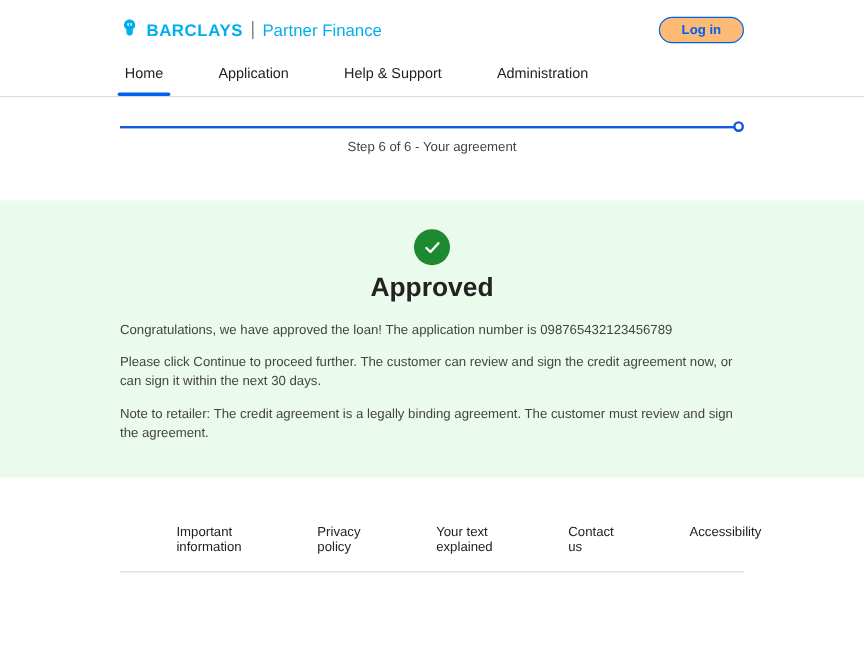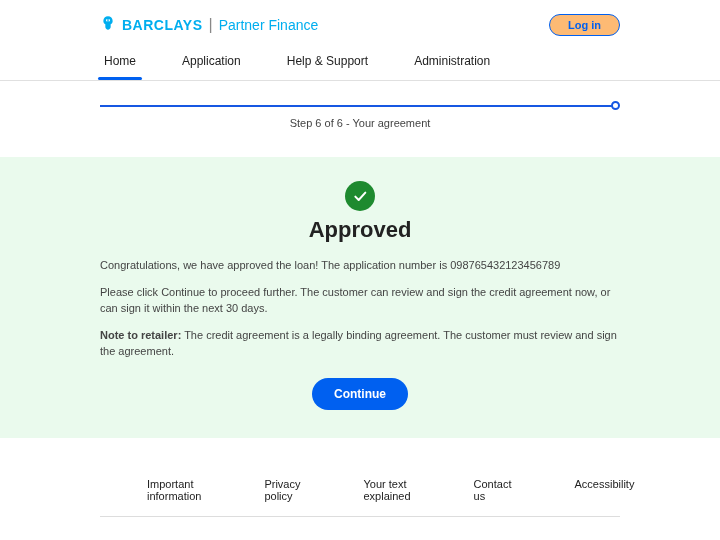--- a/index.html
+++ b/index.html
@@ -20,30 +20,30 @@
     .nav-item.active::after { content: ""; position: absolute; left: -2px; right: -2px; bottom: 0; height: 3px; background: #0060f0; border-radius: 2px; }
     
     .main { padding: 0 100px; }
     
     .progress-wrap { padding: 22px 0 10px 0; }
     .progress-bar { position: relative; height: 6px; }
     .progress-line { position: absolute; top: 2px; left: 0; right: 4px; height: 2px; background: #1657e2; }
     .progress-dot { position: absolute; right: 0; top: -2px; width: 9px; height: 9px; border: 2px solid #1657e2; border-radius: 50%; background: #fff; }
     .progress-label { text-align: center; font-size: 11px; color: #444; margin-top: 8px; }
     
-    .approved-panel { background: #eafaed; margin: 18px -100px 0 -100px; padding: 24px 100px 28px 100px; }
+    .approved-panel { background: #eafaed; margin: 28px -100px 0 -100px; padding: 24px 100px 28px 100px; }
     .approved-center { text-align: center; }
     .check-circle { display: inline-flex; align-items: center; justify-content: center; width: 30px; height: 30px; border-radius: 50%; background: #1e8a2f; }
     .check-circle svg { width: 16px; height: 16px; }
     .approved-title { font-size: 22px; font-weight: 700; color: #222; margin-top: 6px; }
     .msg { font-size: 11px; color: #444; margin-top: 14px; line-height: 1.5; }
     .msg .appnum { font-weight: 400; }
     .msg2 { font-size: 11px; color: #444; margin-top: 10px; line-height: 1.5; }
     .note { font-size: 11px; color: #444; margin-top: 10px; line-height: 1.5; }
-    .note-label { font-weight: 700; }
+    .note-label { font-weight: 400; }
     .continue-wrap { text-align: center; margin-top: 18px; }
     .continue-btn { background: #0060f0; color: #fff; border: none; padding: 9px 22px; border-radius: 18px; font-size: 12px; font-weight: 600; cursor: pointer; }
     
     .footer { padding: 40px 100px 30px 100px; }
     .footer-links { display: flex; gap: 16px; border-bottom: 1px solid #ddd; padding-bottom: 14px; }
     .footer-link { font-size: 11px; color: #222; cursor: pointer; margin-left: 47px; }
     .footer-text { font-size: 11px; color: #555; margin-top: 16px; }
   </style>
 </head>
 <body>
@@ -89,23 +89,20 @@
         </span>
         <div class="approved-title">Approved</div>
       </div>
       <div class="msg">
         <span>Congratulations, we have approved the loan! The application number is </span><span class="appnum">098765432123456789</span>
       </div>
       <div class="msg2">Please click Continue to proceed further. The customer can review and sign the credit agreement now, or can sign it within the next 30 days.</div>
       <div class="note">
         <span class="note-label">Note to retailer:</span><span> The credit agreement is a legally binding agreement. The customer must review and sign the agreement.</span>
       </div>
-      <div class="continue-wrap">
-        <button class="continue-btn">Continue</button>
-      </div>
     </div>
   </div>
 
   <div class="footer">
     <div class="footer-links">
       <a class="footer-link">Important information</a>
       <a class="footer-link">Privacy policy</a>
       <a class="footer-link">Your text explained</a>
       <a class="footer-link">Contact us</a>
       <a class="footer-link">Accessibility</a>

